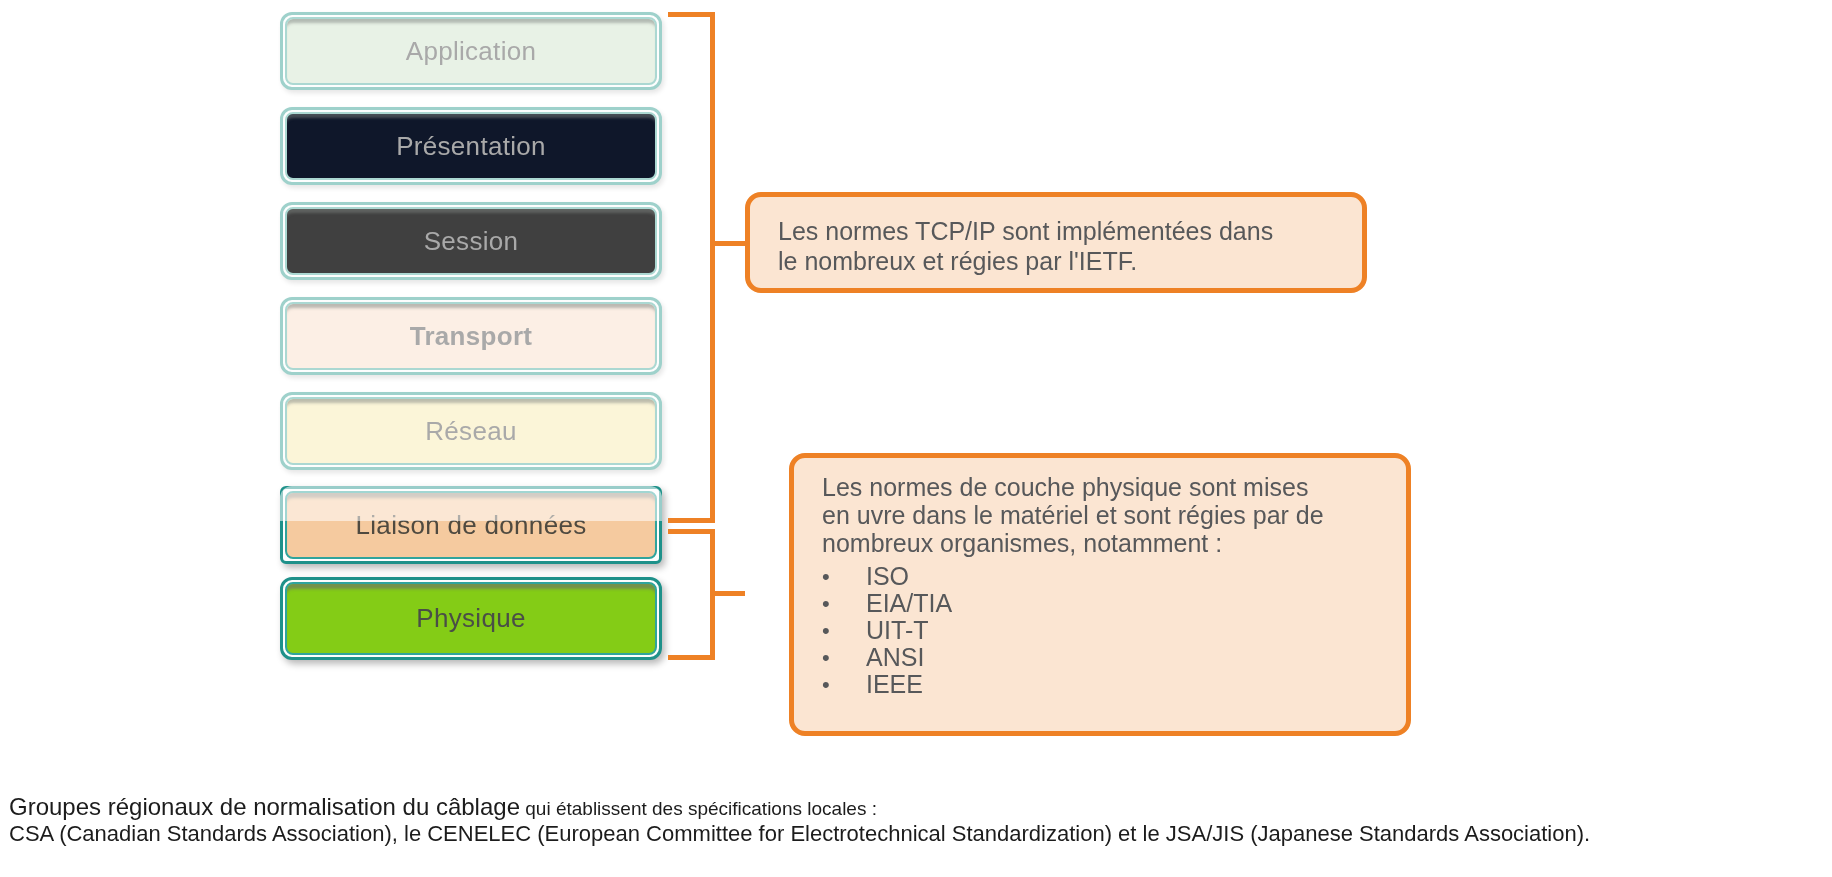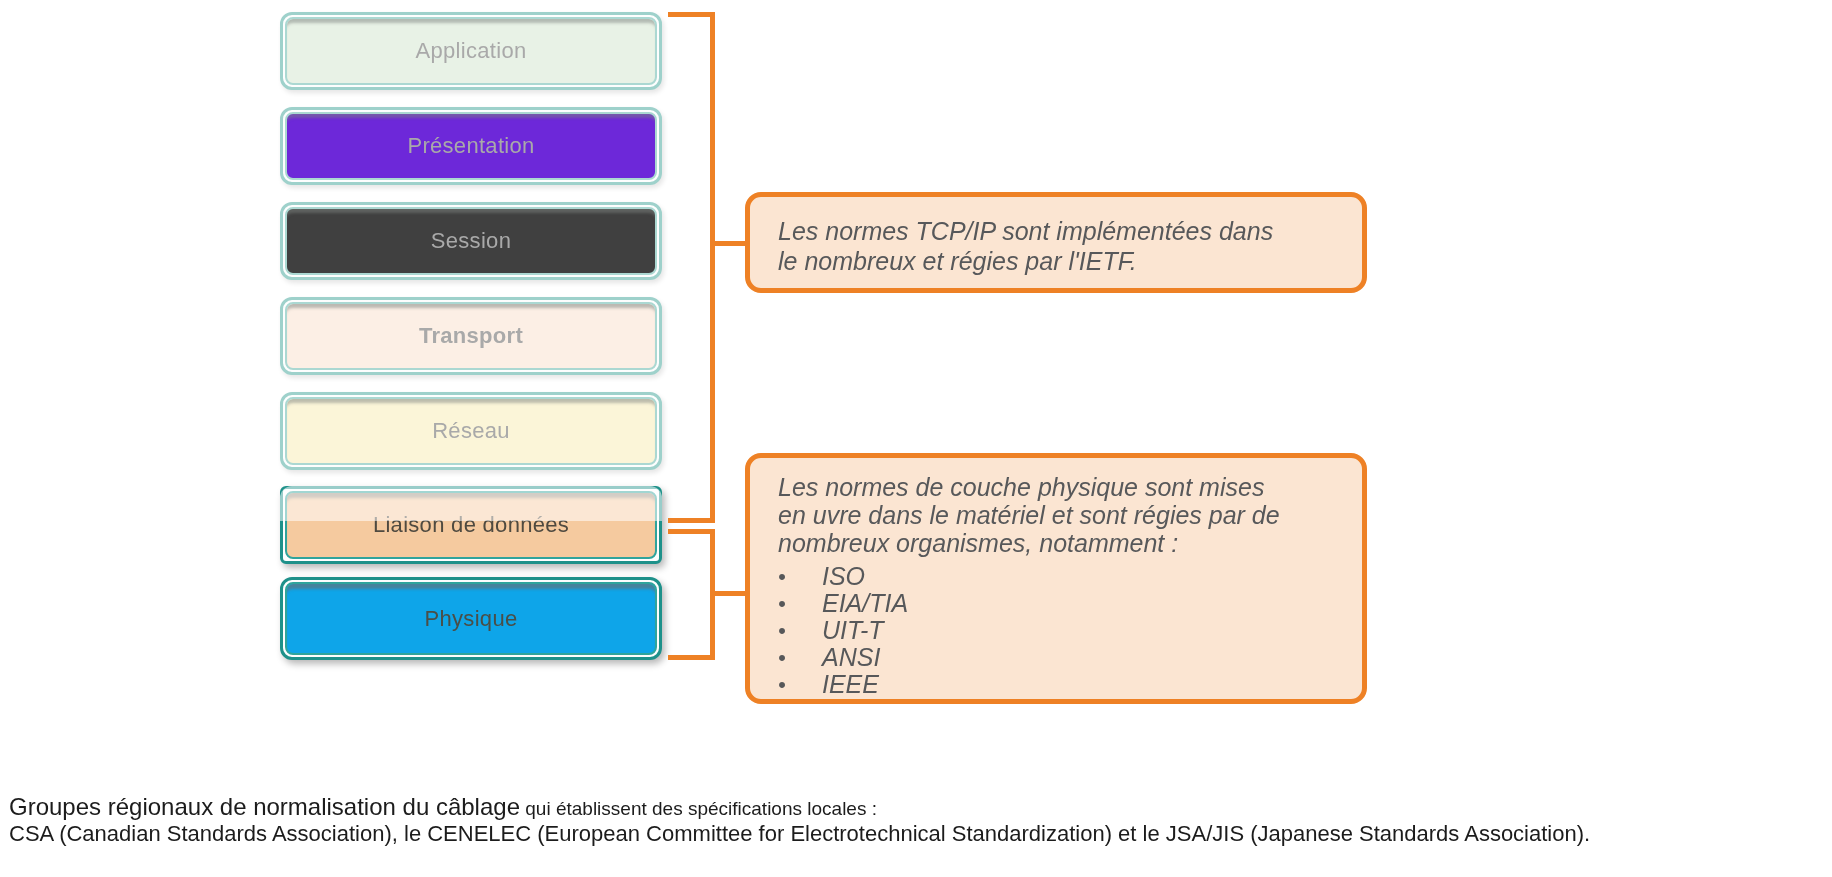--- a/index.html
+++ b/index.html
@@ -19,21 +19,21 @@
     box-sizing:border-box;
   }
   .layer-inner{
     height:100%;box-sizing:border-box;
     border:2px solid var(--teal-light-inner,#ABD8D2);
     border-radius:8px;
     box-shadow:inset 0 6px 3px -2px rgba(125,132,128,0.50);
     display:flex;align-items:center;justify-content:center;
     position:relative;z-index:1;
   }
-  .layer-label{font-size:22px;color:#A9A9A9;letter-spacing:0.3px;}
+  .layer-label{font-size:26px;color:#A9A9A9;letter-spacing:0.3px;}
 
   .layer.solid{
     border-color:var(--teal-dark,#1E918A);
     box-shadow:3px 4px 7px rgba(0,0,0,0.28);
   }
   .layer.solid .layer-inner{
     border-color:var(--teal-dark-inner,#2FA49C);
     box-shadow:inset 0 7px 3px -2px rgba(105,110,108,0.62);
   }
   .layer.solid .layer-label{color:#4A4E47;}
@@ -61,24 +61,23 @@
   .br-l-bot {left:668px;top:655px;width:47px;height:5px;}
   .br-l-tick{left:715px;top:591px;width:30px;height:5px;}
 
   
   .callout{
     position:absolute;left:745px;width:622px;box-sizing:border-box;
     border:5px solid var(--orange,#EE8125);
     border-radius:16px;background:var(--callout-fill,#FBE5D2);
     color:#57585A;font-size:25px;line-height:28px;
     padding:15px 18px 0 28px;
-    font-style:italic;
   }
   .c1{top:192px;height:101px;padding-top:19px;line-height:30px;}
-  .c2{top:453px;height:251px;}
+  .c2{top:453px;height:283px;margin-left:44px;}
   .bullets{margin-top:6px;}
   .bullet-row{display:flex;line-height:27px;}
   .bullet-dot{width:44px;flex:0 0 44px;font-size:22px;}
 
   
   .footer{position:absolute;left:9px;top:793px;color:#1C1C1C;width:1820px;}
   .f-line1{font-size:24px;white-space:nowrap;}
   .f-line1 .f-b{font-size:19px;}
   .f-line2{font-size:22px;white-space:nowrap;}
 </style>
@@ -86,21 +85,21 @@
 <body>
 
 <div class="stage">
 
   <div class="layer l1">
     <div class="layer-inner" style="background-color: rgb(232, 242, 230);">
       <span class="layer-label">Application</span>
     </div>
   </div>
   <div class="layer l2">
-    <div class="layer-inner" style="background-color: #6d28d9; align-items: center;">
+    <div class="layer-inner" style="background-color: #0f172a; align-items: center;">
       <span class="layer-label">Présentation</span>
     </div>
   </div>
   <div class="layer l3">
     <div class="layer-inner" style="background-color: #404040;">
       <span class="layer-label">Session</span>
     </div>
   </div>
   <div class="layer l4">
     <div class="layer-inner" style="background-color: rgb(252, 239, 229); font-weight: bold;">
@@ -111,21 +110,21 @@
     <div class="layer-inner" style="background-color: rgb(251, 245, 216);">
       <span class="layer-label">Réseau</span>
     </div>
   </div>
   <div class="layer solid half l6">
     <div class="layer-inner" style="background-color: rgb(245, 202, 159);">
       <span class="layer-label">Liaison de données</span>
     </div>
   </div>
   <div class="layer solid l7">
-    <div class="layer-inner" style="background-color: #0ea5e9;">
+    <div class="layer-inner" style="background-color: #84cc16;">
       <span class="layer-label">Physique</span>
     </div>
   </div>
 
   <div class="br br-u-top"></div>
   <div class="br br-u-vert"></div>
   <div class="br br-u-bot"></div>
   <div class="br br-u-tick"></div>
 
   <div class="br br-l-top"></div>

